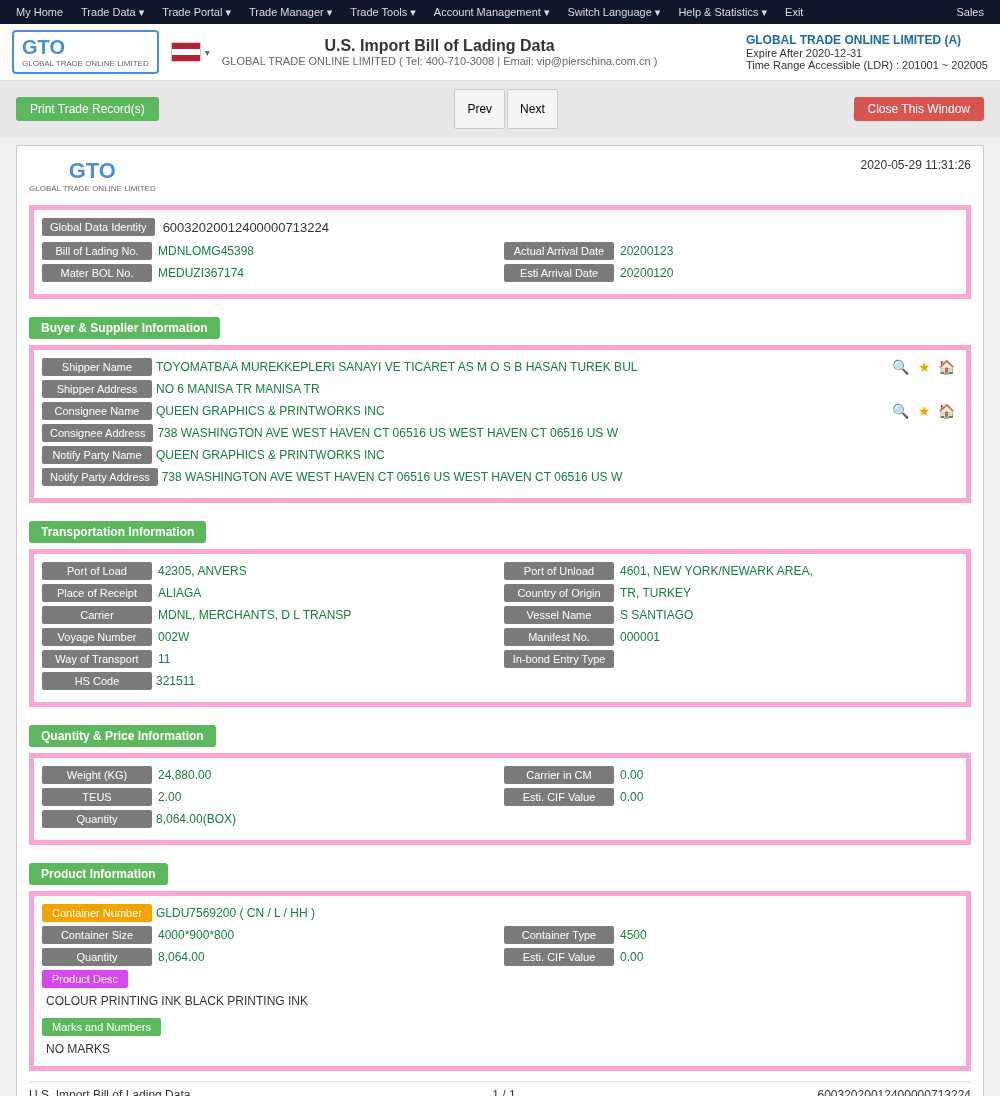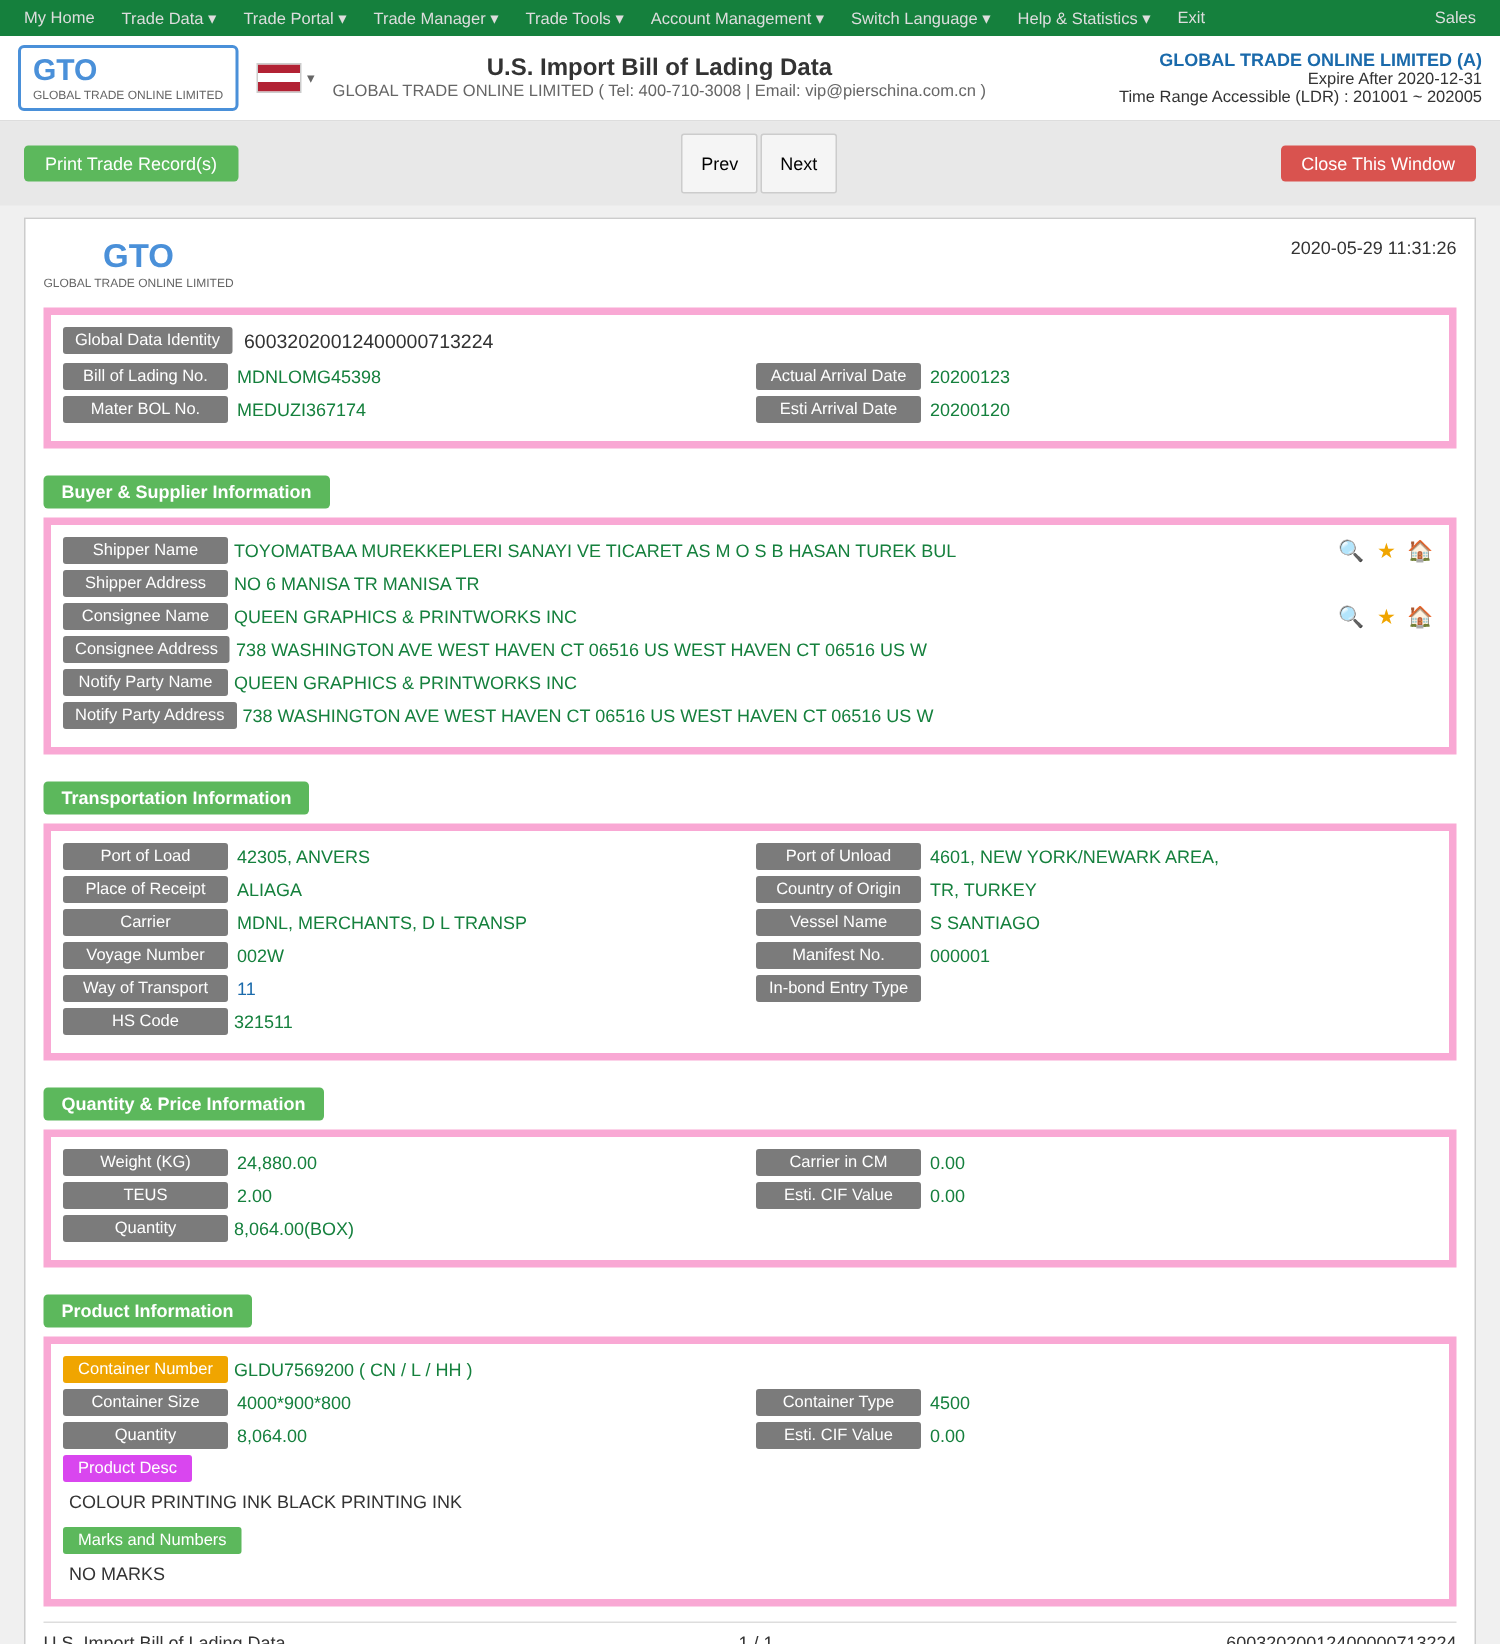--- a/index.html
+++ b/index.html
@@ -1,20 +1,20 @@
 <!DOCTYPE html>
 <html><head>
   <meta charset="utf-8">
   <style>
     * { margin: 0; padding: 0; box-sizing: border-box; }
     body { font-family: Arial, sans-serif; font-size: 12px; background: #f0f0f0; width: 1000px; }
 
     
     .top-nav {
-      background: #15803d;
+      background: #0f172a;
       color: #ccc;
       display: flex;
       align-items: center;
       justify-content: space-between;
       padding: 0 8px;
       height: 24px;
       font-size: 11px;
     }
     .top-nav-left { display: flex; gap: 2px; }
     .top-nav-item {
@@ -43,21 +43,21 @@
       padding: 4px 8px;
       border-radius: 4px;
     }
     .logo-text { font-size: 20px; font-weight: bold; color: #4a90d9; }
     .logo-sub { font-size: 8px; color: #666; text-align: center; }
     .flag-area { display: flex; align-items: center; gap: 4px; }
     .flag { width: 30px; height: 20px; background: linear-gradient(to bottom, #B22234 33%, #fff 33%, #fff 66%, #B22234 66%); position: relative; border: 1px solid #ccc; }
     .header-center { text-align: center; }
     .header-center h2 { font-size: 16px; font-weight: bold; color: #333; }
     .header-center p { font-size: 11px; color: #666; }
-    .header-right { text-align: right; font-size: 11px; }
+    .header-right { text-align: left; font-size: 11px; }
     .header-right .company-name { color: #1a6aab; font-weight: bold; font-size: 12px; }
     .header-right .expire { color: #333; }
 
     
     .action-bar {
       background: #e8e8e8;
       padding: 8px 16px;
       display: flex;
       align-items: center;
       justify-content: space-between;

